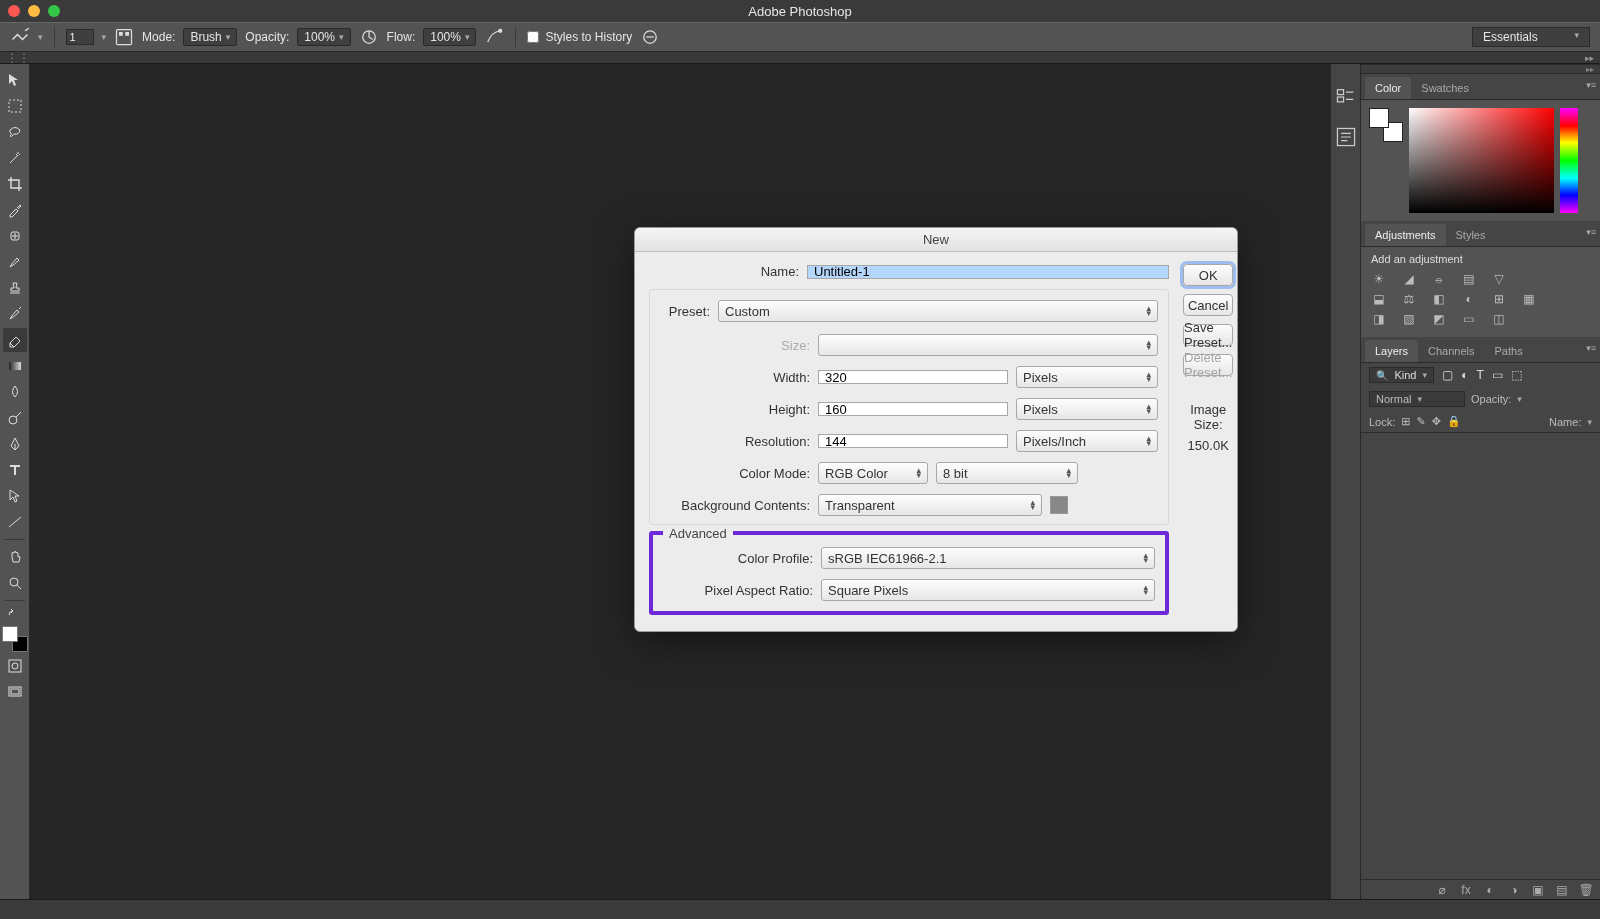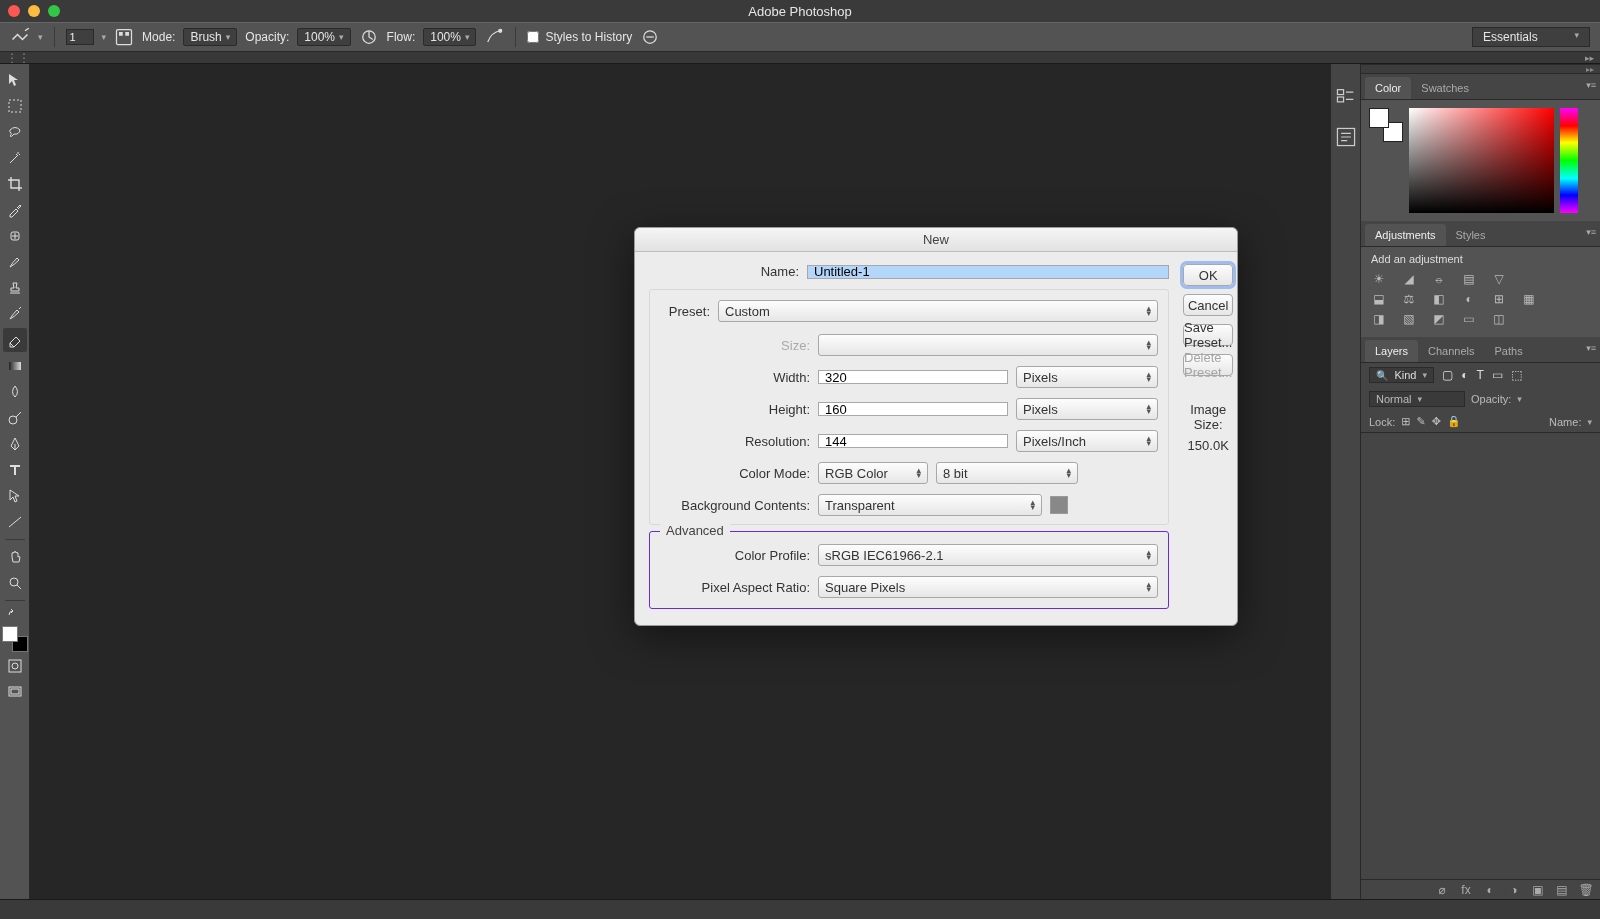--- a/index.html
+++ b/index.html
@@ -88,21 +88,21 @@
 .dlg-input { flex: 0 0 106px; height: 14px; border: 1px solid #a8a8a8; background: #fff; padding: 0 6px; font-size: 13px; }
 .dlg-input.wide { flex: 1; }
 .dlg-input.sel { background: #b4d6fb; }
 .dlg-select { flex: 1; height: 22px; background: linear-gradient(#fdfdfd,#e6e6e6); border: 1px solid #a8a8a8; border-radius: 3px; padding: 0 6px; display: flex; align-items: center; justify-content: space-between; font-size: 13px; }
 .dlg-select .arrows { font-size: 9px; color: #555; line-height: 0.6; display: flex; flex-direction: column; }
 .dlg-select.sm { flex: 0 0 110px; }
 .dlg-select.md { flex: 0 0 142px; }
 .dlg-select.wide { flex: 0 0 224px; }
 .dlg-select.xwide { flex: 1; }
 .dlg-select.dim { color: #aaa; }
-.fieldset { border: 1px solid #6d28d9; border-radius: 3px; padding: 12px 10px 8px; margin-top: 6px; position: relative; }
+.fieldset { border: 4px solid #6d28d9; border-radius: 3px; padding: 12px 10px 8px; margin-top: 6px; position: relative; }
 .fieldset .legend { position: absolute; top: -9px; left: 10px; background: #ececec; padding: 0 6px; font-size: 13px; color: #444; }
 .bg-swatch { width: 18px; height: 18px; background: #888; border: 1px solid #999; }
 .imgsize { margin-top: 18px; text-align: center; font-size: 13px; color: #333; }
 .fieldset-main { border: 1px solid #d8d8d8; border-radius: 3px; padding: 10px 10px 4px; margin-top: 8px; }
 
 .panel-collapse-strip { height: 10px; background: #3d3d3d; border-top: 1px solid #2a2a2a; border-bottom: 1px solid #2a2a2a; text-align: right; padding-right: 6px; font-size: 8px; color: #888; }
 </style>
 </head>
 <body>
 

